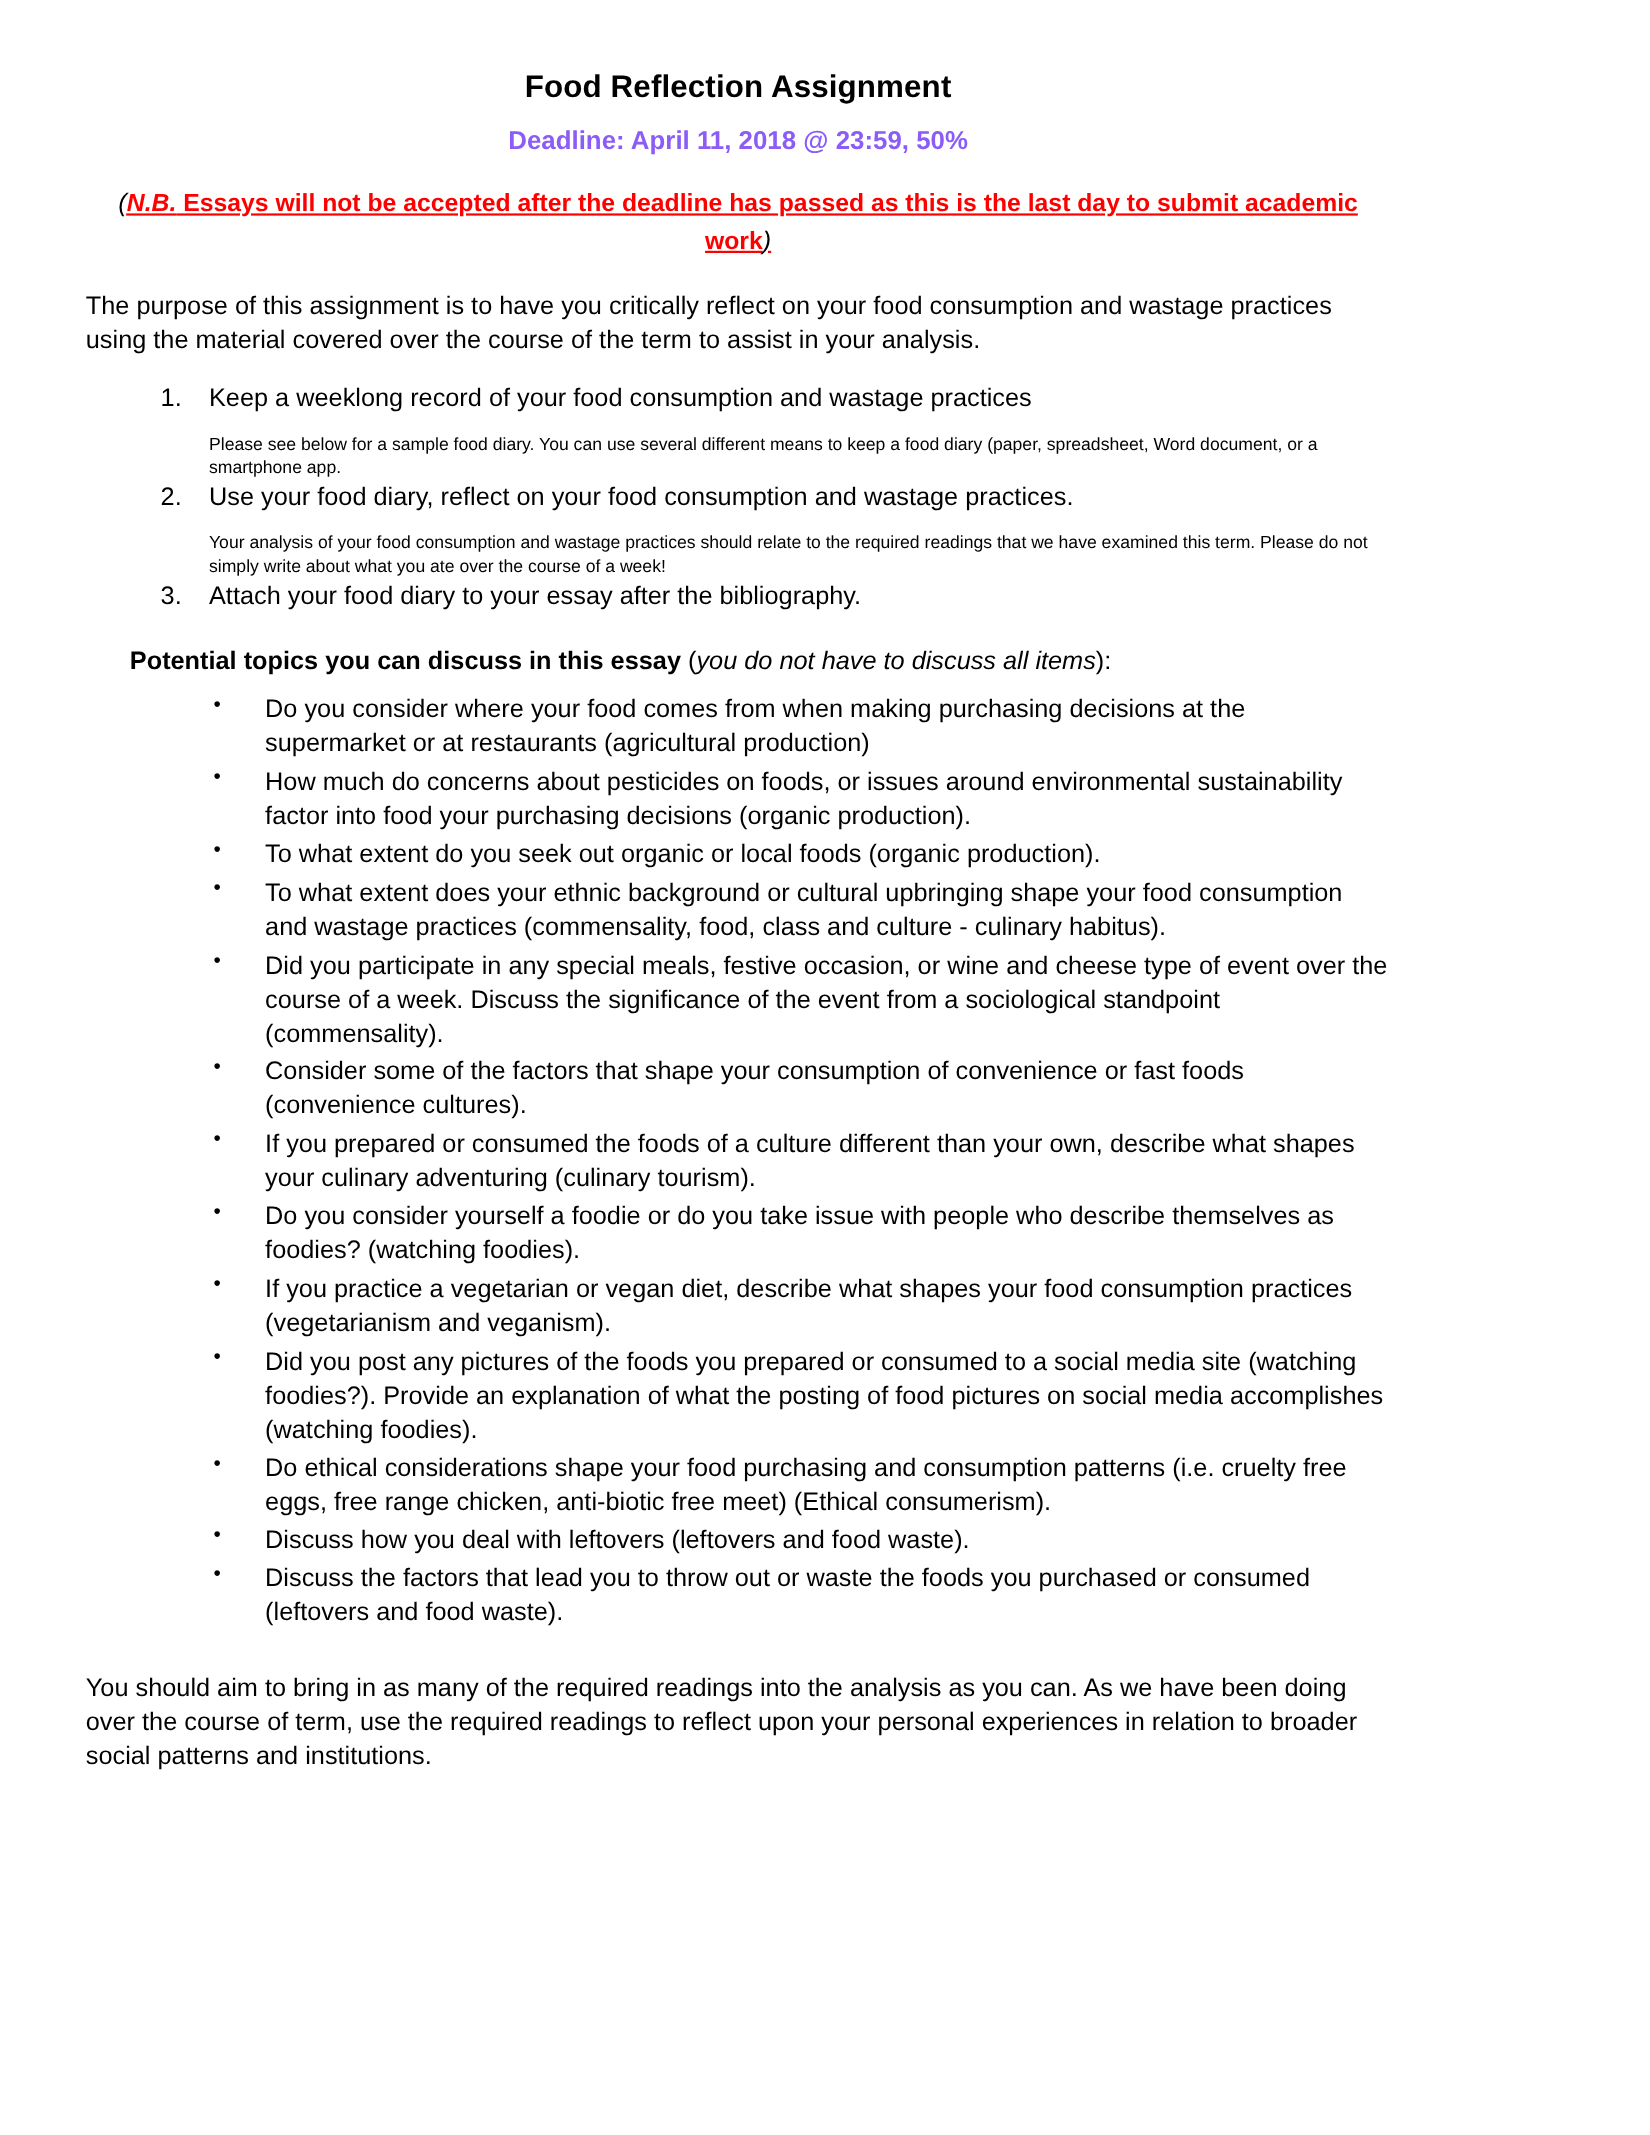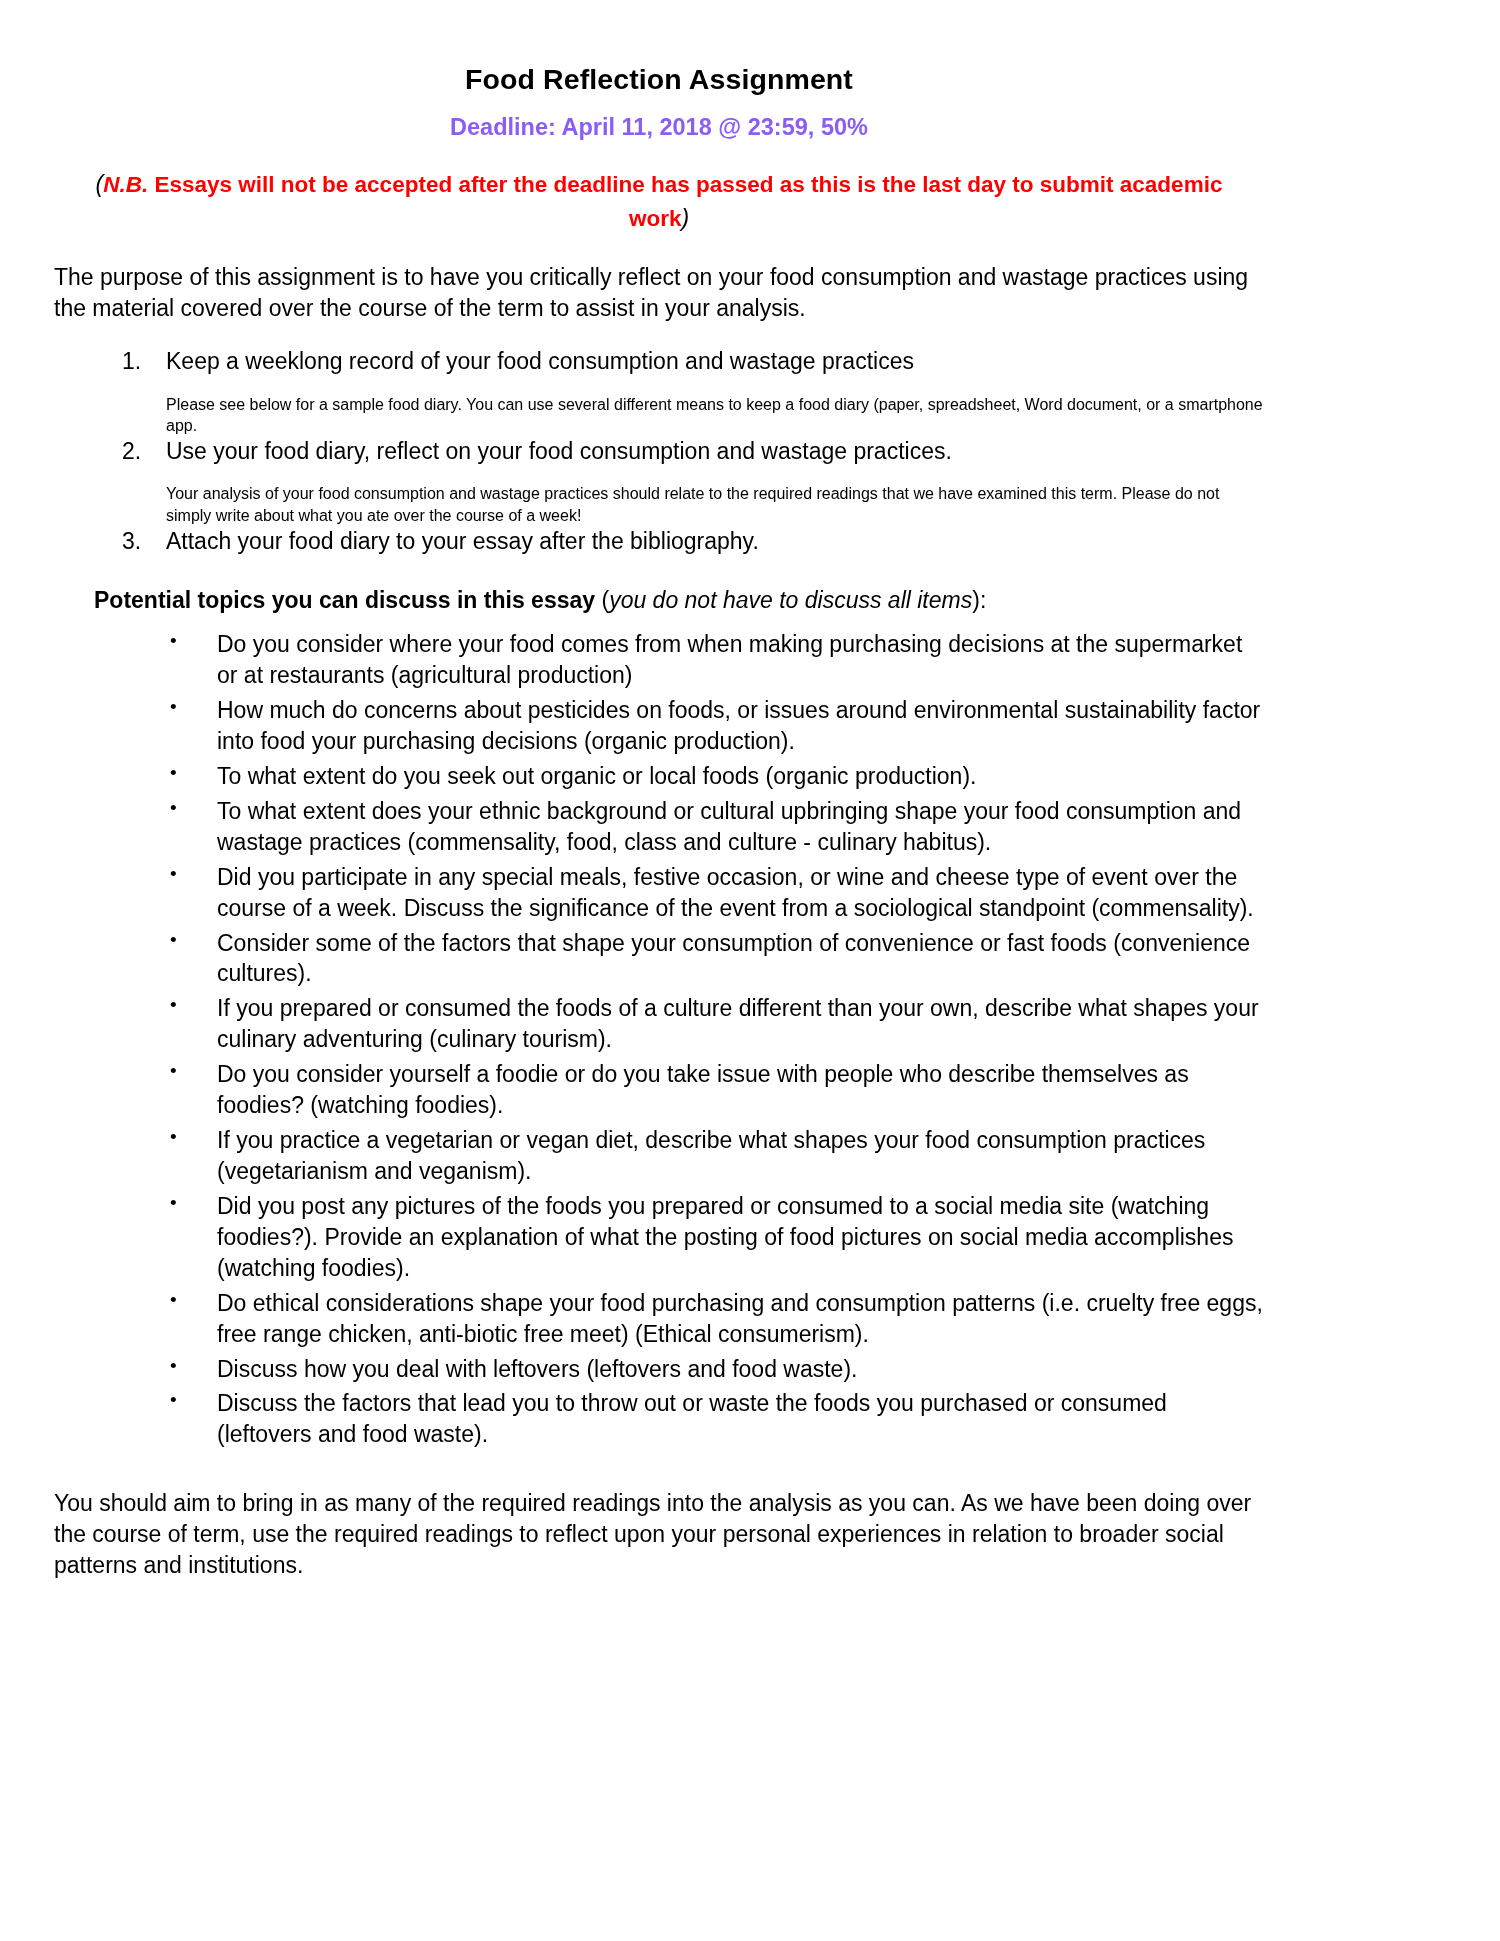--- a/index.html
+++ b/index.html
@@ -10,21 +10,21 @@
   body {
     font-family: "Liberation Sans", sans-serif;
     color: #000000;
   }
   .page {
     position: relative;
     width: 1368px;
     min-height: 1941px;
     background: #ffffff;
     box-sizing: border-box;
-    padding: 62px 104px 40px 54px;
+    padding: 62px 104px 40px 78px;
   }
   .doc-title {
     text-align: center;
     font-size: 28.5px;
     font-weight: bold;
     line-height: 1.22;
     margin: 0 0 16px 0;
     letter-spacing: 0.1px;
   }
   .deadline {
@@ -36,20 +36,21 @@
     margin: 0 0 26px 0;
   }
   .nb-note {
     text-align: center;
     font-size: 22.5px;
     font-weight: bold;
     color: #ff0000;
     line-height: 1.45;
     margin: 0 0 27px 0;
     padding: 0 24px;
+    text-decoration: underline;
   }
   .nb-note .paren {
     color: #000000;
     font-weight: normal;
     font-style: italic;
     font-size: 23px;
   }
   .nb-note .nb {
     font-style: italic;
     font-weight: bold;

